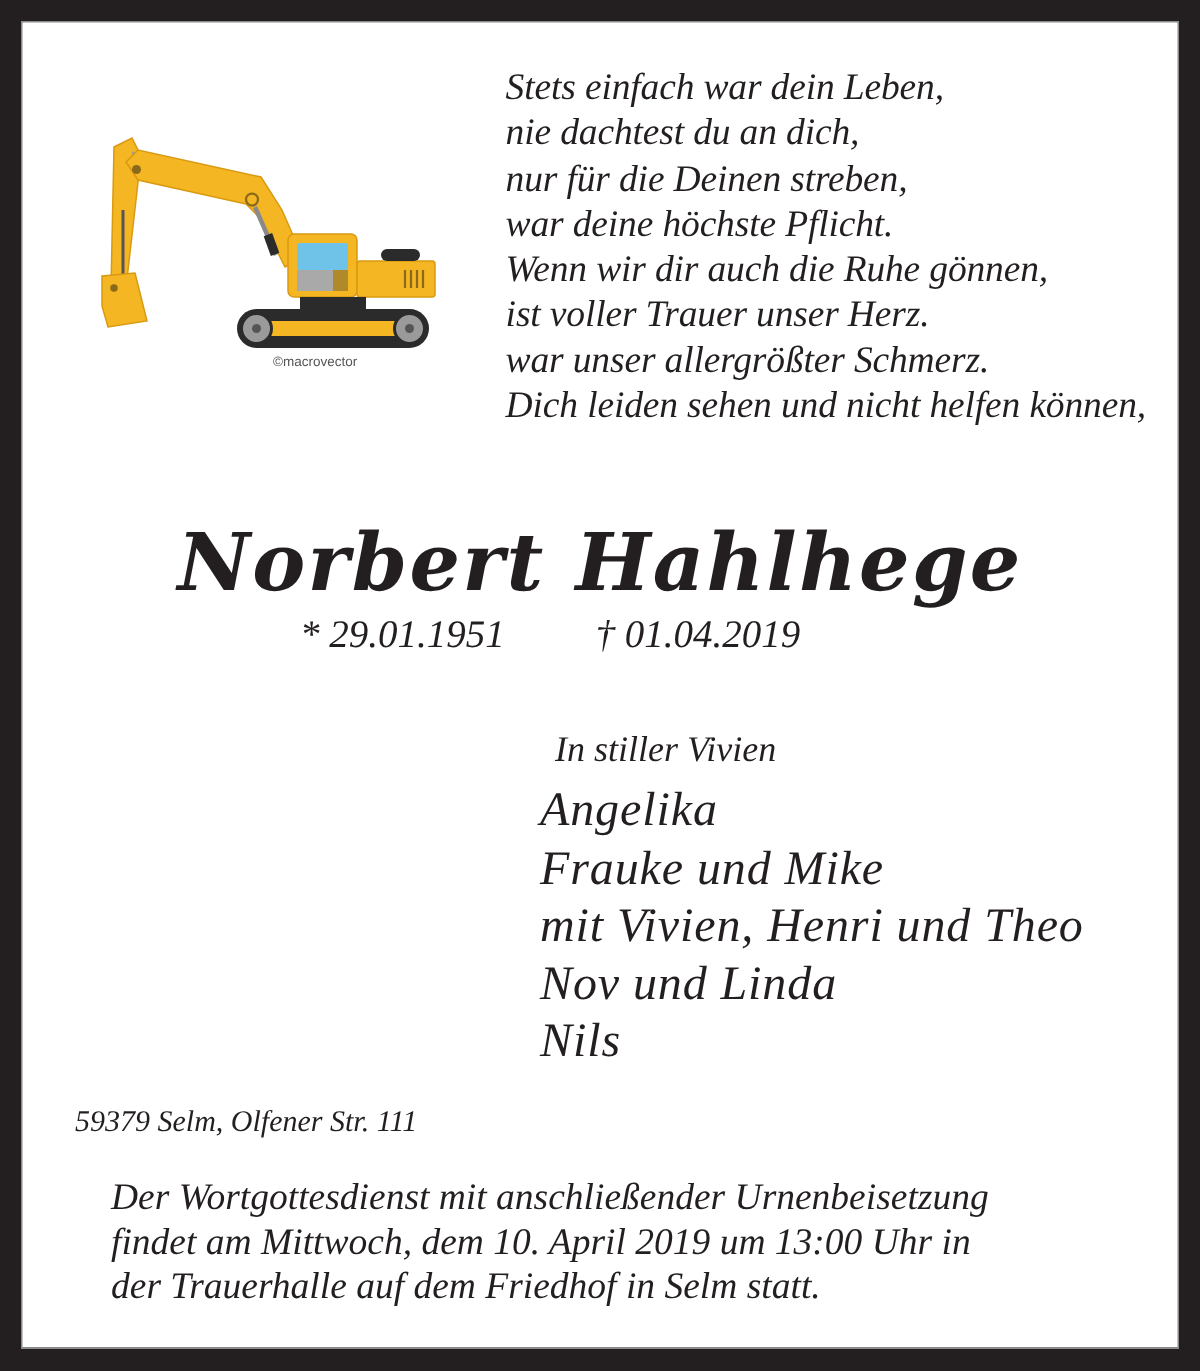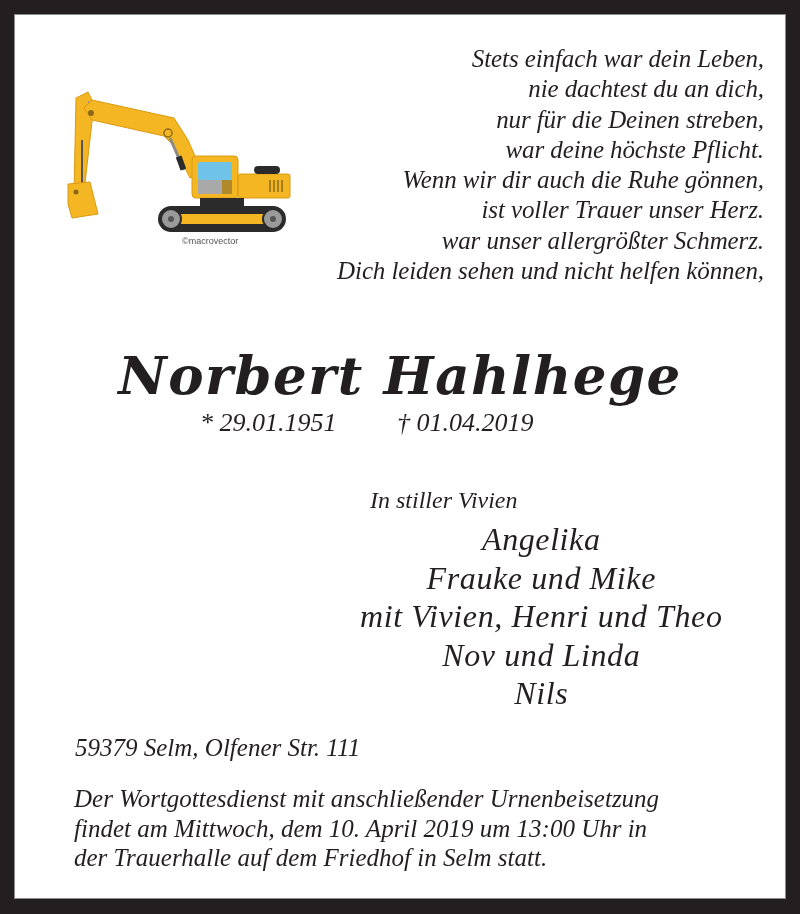--- a/index.html
+++ b/index.html
@@ -29,21 +29,20 @@
       left: 40px;
       top: 66px;
       width: 250px;
       height: 170px;
     }
     .excavator svg { display: block; }
     .poem {
       position: absolute;
       right: 22px;
       top: 30px;
-      text-align: right;
       font-family: "Liberation Serif", "DejaVu Serif", serif;
       font-style: italic;
       font-size: 25px;
       line-height: 30.3px;
       letter-spacing: -0.1px;
     }
     .poem div { white-space: nowrap; }
     .name {
       position: absolute;
       left: 0;
@@ -80,33 +79,31 @@
     }
     .family {
       position: absolute;
       left: 346px;
       top: 506px;
       font-family: "Liberation Serif", "DejaVu Serif", serif;
       font-style: italic;
       font-size: 32px;
       line-height: 38.5px;
       letter-spacing: 0.6px;
-      text-align: center;
     }
     .family div { white-space: nowrap; }
     .address {
       position: absolute;
       left: 36px;
       top: 718px;
       font-family: "Liberation Serif", "DejaVu Serif", serif;
       font-style: italic;
-      font-size: 25px;
+      font-size: 20px;
       line-height: 32px;
       white-space: nowrap;
-      margin-left: 25px;
     }
     .service {
       position: absolute;
       left: 36px;
       top: 770px;
       font-family: "Liberation Serif", "DejaVu Serif", serif;
       font-style: italic;
       font-size: 25px;
       line-height: 29.5px;
     }

